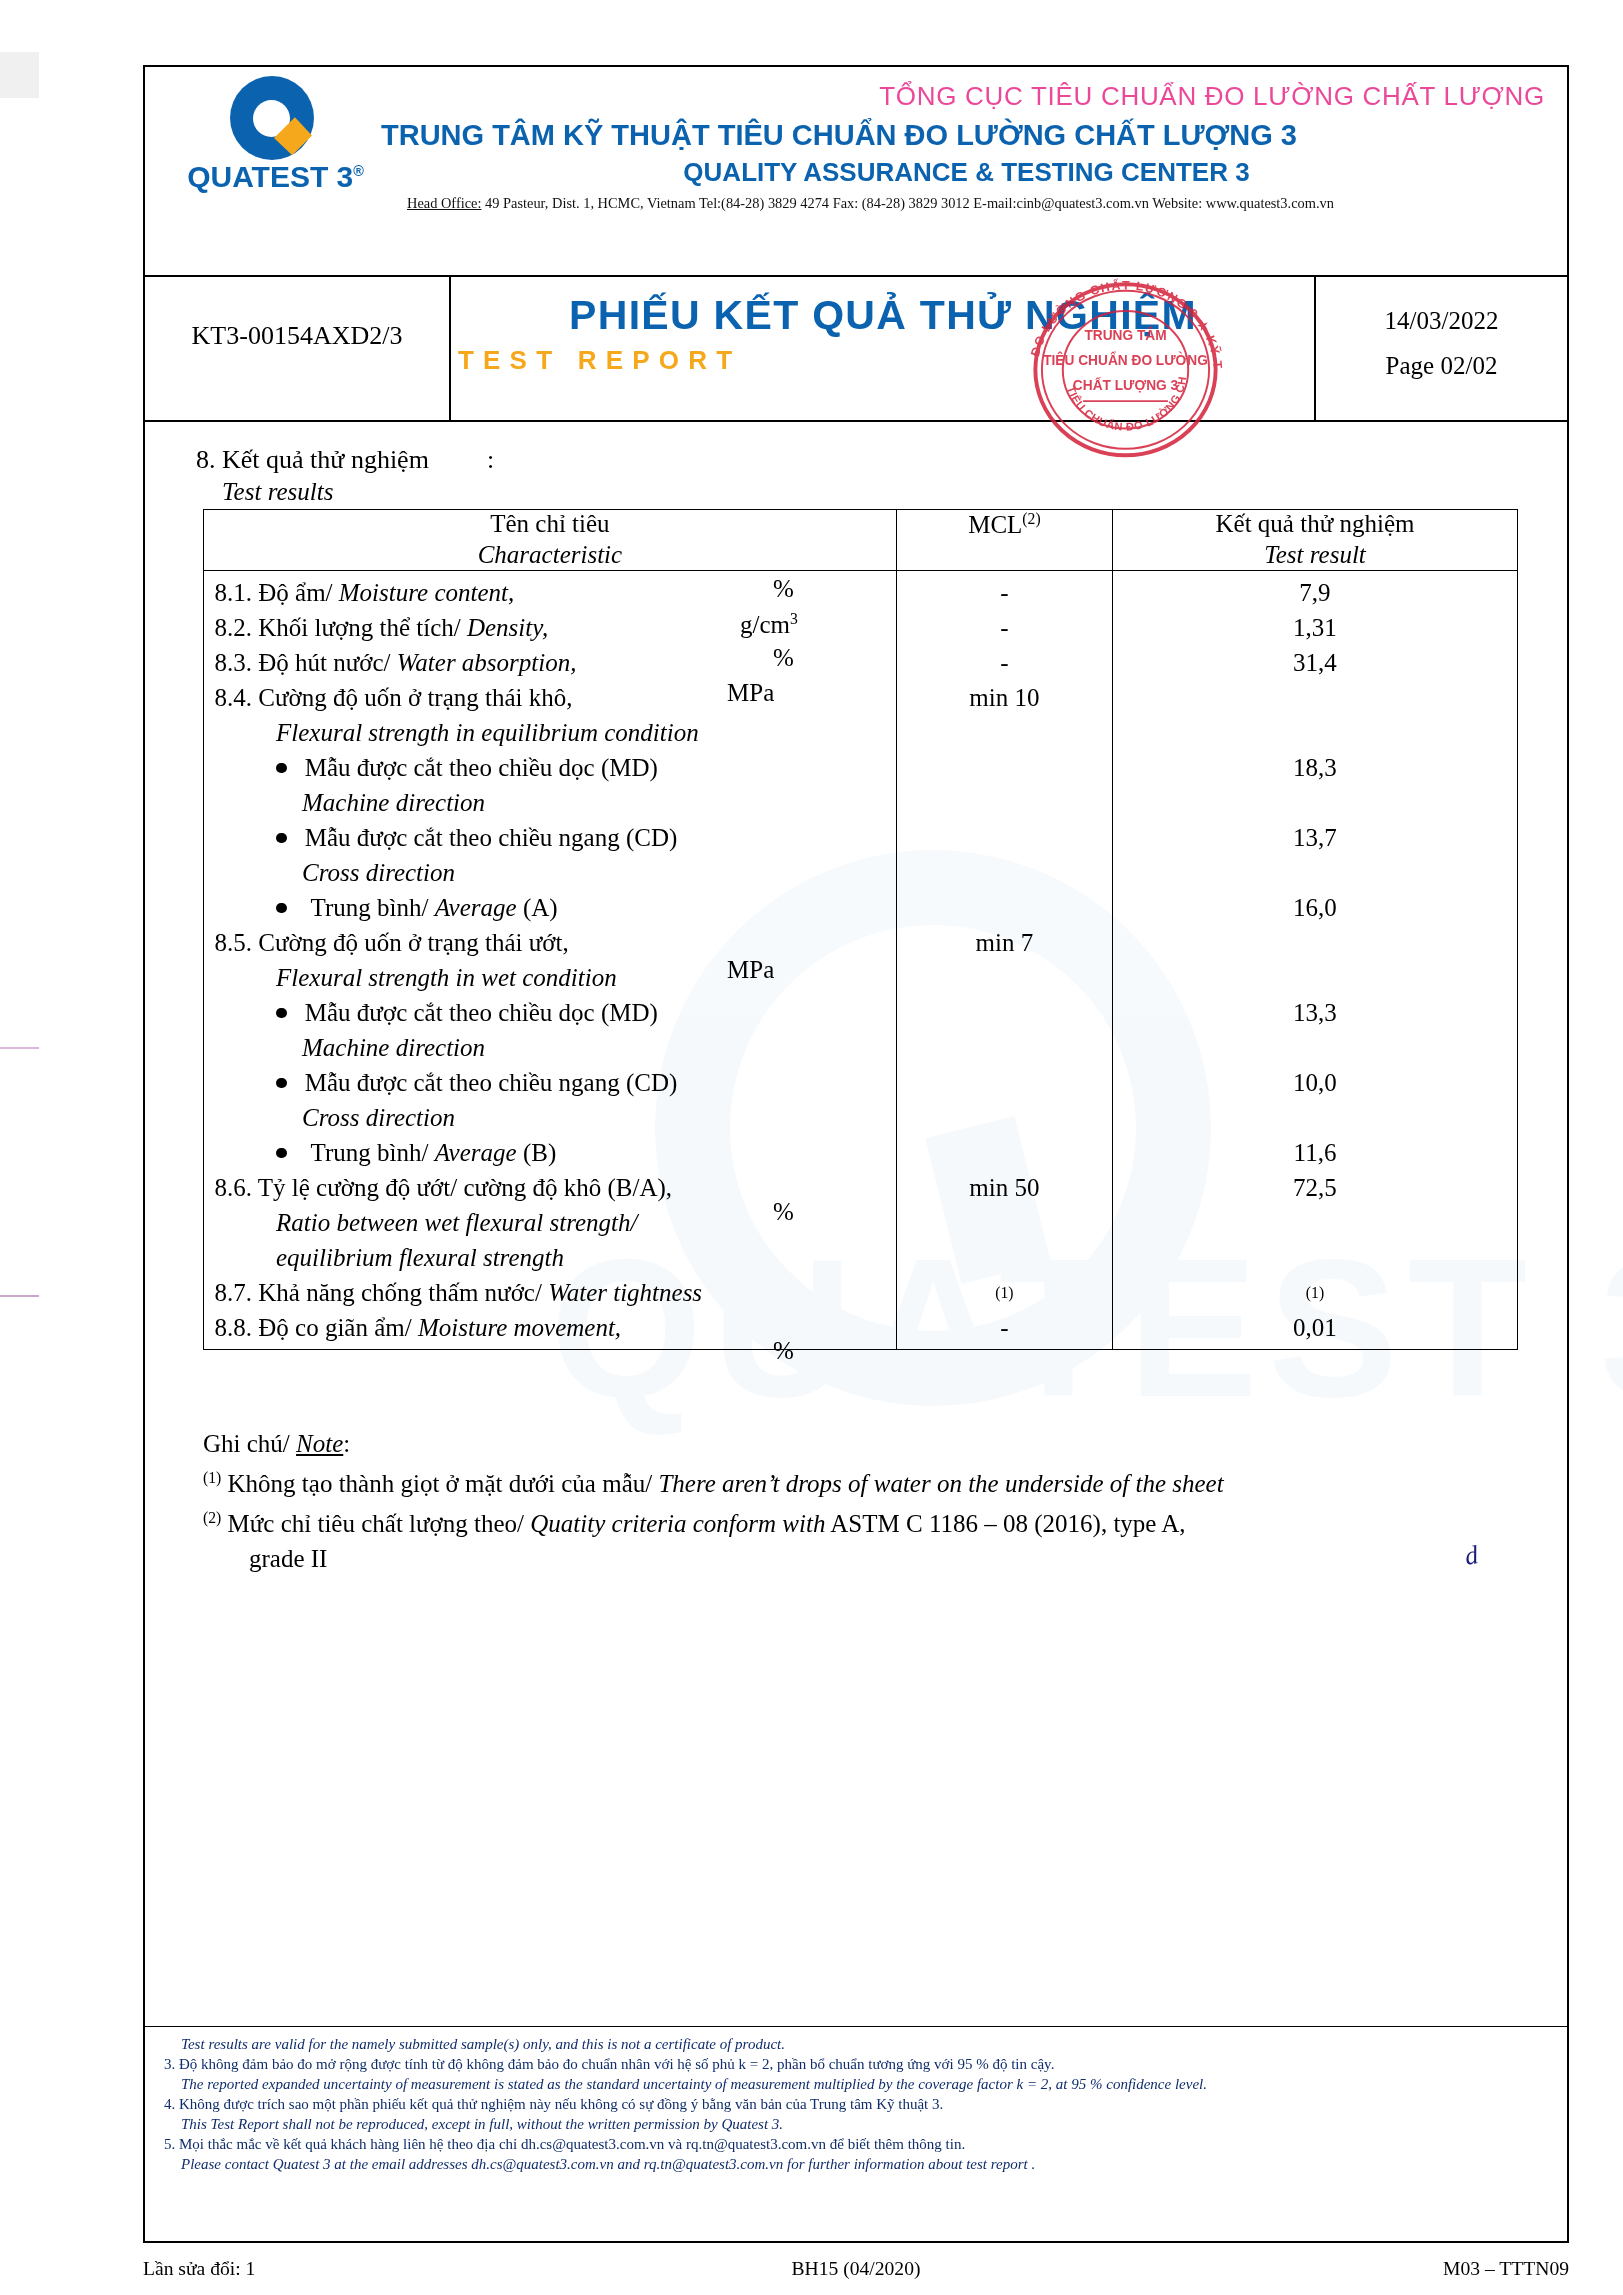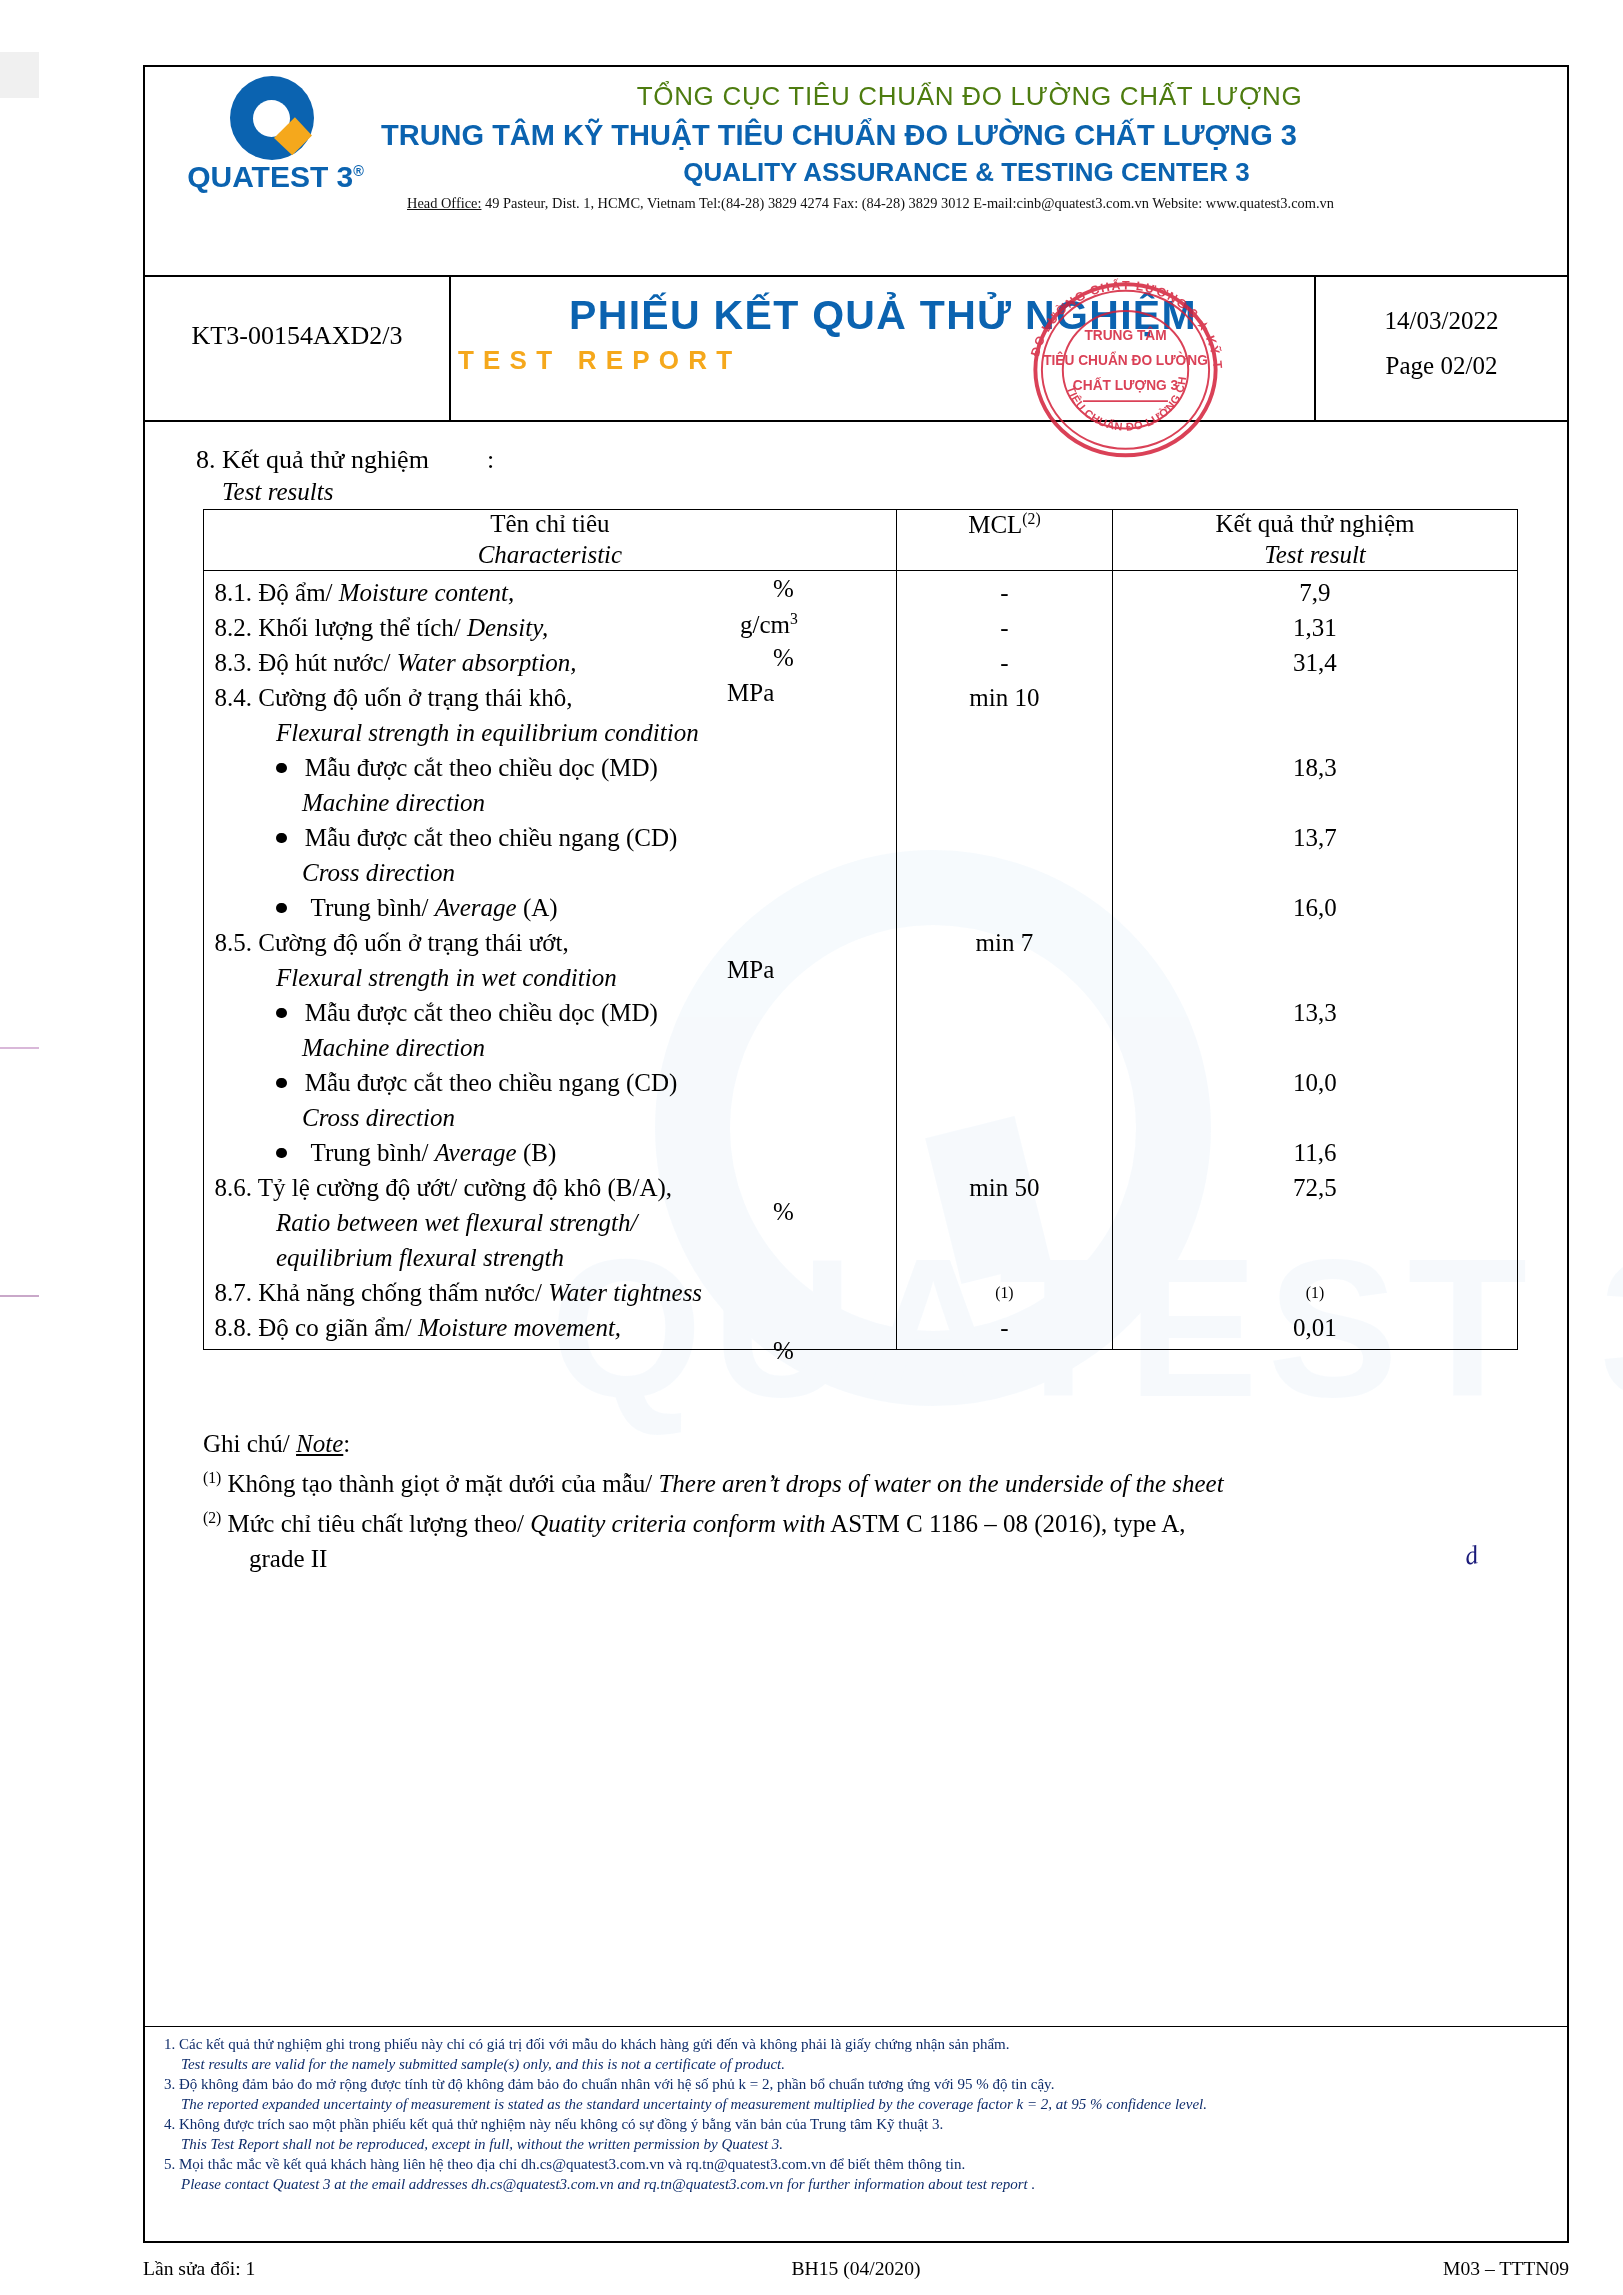--- a/index.html
+++ b/index.html
@@ -135,24 +135,24 @@
     letter-spacing: 0px;
   }
   .logo-text sup {
     font-size: 14.4px;
     vertical-align: super;
   }
 
   .hdr-line1 {
     position: absolute;
     left: 249px; top: 14.4px; width: 1151px;
-    text-align: center;
+    text-align: right;
     font-family: "Liberation Sans", sans-serif;
     font-size: 26px;
-    color: #4d7c0f;
+    color: #ec4899;
     letter-spacing: 0.7px;
   }
   .hdr-line2 {
     position: absolute;
     left: 236px; top: 52px; width: 1171px;
     text-align: left;
     font-family: "Liberation Sans", sans-serif;
     font-weight: bold;
     font-size: 29px;
     color: #0b63b0;
@@ -614,21 +614,20 @@
   <div class="note">
     <div class="n-head"><span>Ghi chú/ </span><span class="it u">Note</span><span>:</span></div>
     <div class="n-line"><span class="sup">(1)</span> <span>Không tạo thành giọt ở mặt dưới của mẫu/ </span><span class="it">There aren’t drops of water on the underside of the sheet</span></div>
     <div class="n-line"><span class="sup">(2)</span> <span>Mức chỉ tiêu chất lượng theo/ </span><span class="it">Quatity criteria conform with</span><span> ASTM C 1186 – 08 (2016), type A,</span></div>
     <div class="n-line n-line2">grade II</div>
   </div>
   <div class="squiggle">d</div>
 
   <div class="footer-rule"></div>
   <div class="fnotes">
-    <div class="fl"><span>1.</span> <span>Các kết quả thử nghiệm ghi trong phiếu này chỉ có giá trị đối với mẫu do khách hàng gửi đến và không phải là giấy chứng nhận sản phẩm.</span></div>
     <div class="fl fi" style="padding-left:17px;"><span>Test results are valid for the namely submitted sample(s) only, and this is not a certificate of product.</span></div>
     <div class="fl"><span>3.</span> <span>Độ không đảm bảo đo mở rộng được tính từ độ không đảm bảo đo chuẩn nhân với hệ số phủ k = 2, phần bổ chuẩn tương ứng với 95 % độ tin cậy.</span></div>
     <div class="fl fi" style="padding-left:17px;"><span>The reported expanded uncertainty of measurement is stated as the standard uncertainty of measurement multiplied by the coverage factor k = 2, at 95 % confidence level.</span></div>
     <div class="fl"><span>4.</span> <span>Không được trích sao một phần phiếu kết quả thử nghiệm này nếu không có sự đồng ý bằng văn bản của Trung tâm Kỹ thuật 3.</span></div>
     <div class="fl fi" style="padding-left:17px;"><span>This Test Report shall not be reproduced, except in full, without the written permission by Quatest 3.</span></div>
     <div class="fl"><span>5.</span> <span>Mọi thắc mắc về kết quả khách hàng liên hệ theo địa chỉ dh.cs@quatest3.com.vn và rq.tn@quatest3.com.vn để biết thêm thông tin.</span></div>
     <div class="fl fi" style="padding-left:17px;"><span>Please contact Quatest 3 at the email addresses dh.cs@quatest3.com.vn and rq.tn@quatest3.com.vn   for further information about test report .</span></div>
   </div>
 
   <div class="footer-bottom">

